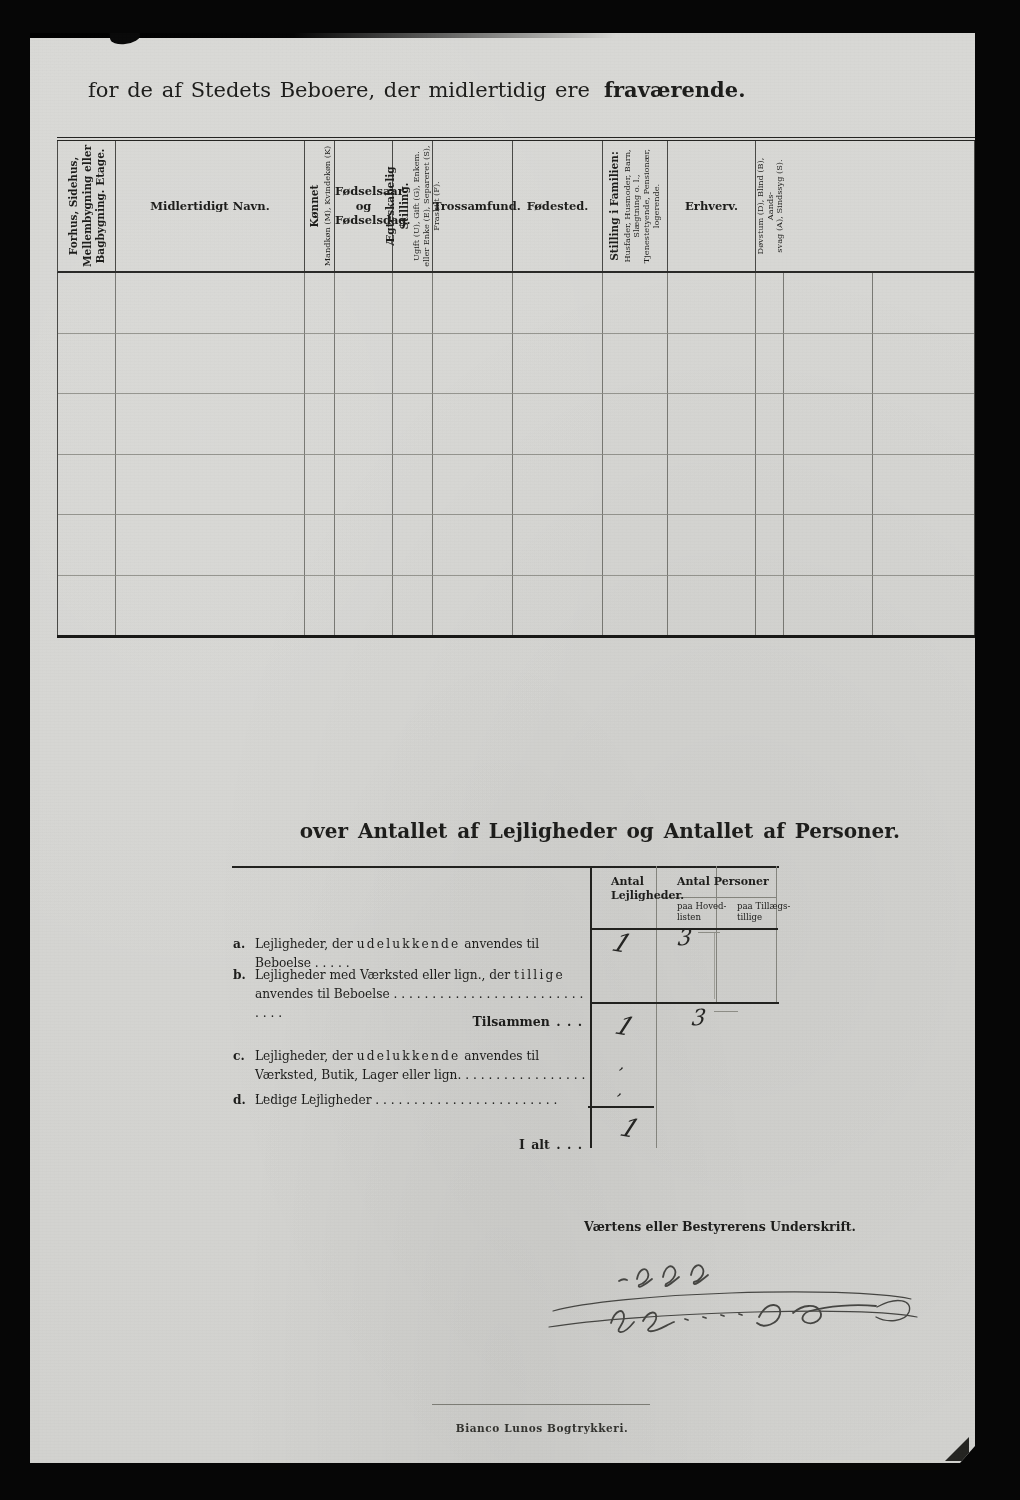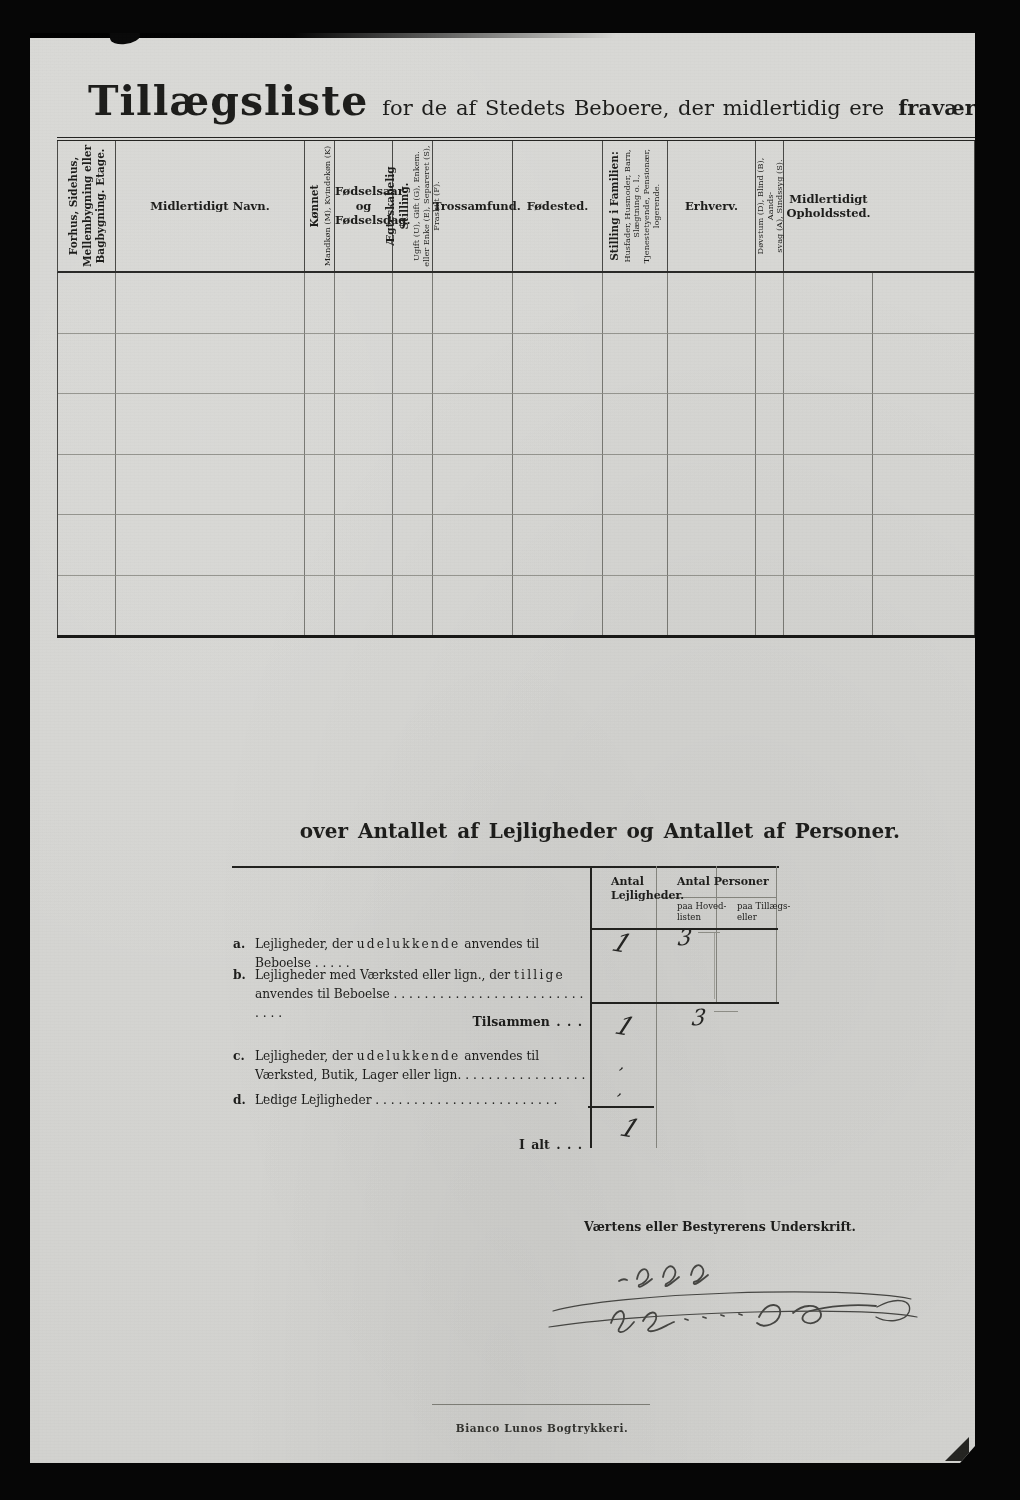--- a/index.html
+++ b/index.html
@@ -104,21 +104,20 @@
 </head>
 <body>
 
 <div class="paper">
 
   <div class="ragged-top"></div>
   <div class="top-blob"></div>
   <div class="corner-shadow"></div>
 
   <div class="title-row">
-    <span class="title-main">Tillægsliste</span>
     <span class="title-rest">for de af Stedets Beboere, der midlertidig ere</span>
     <span class="title-bold">fraværende.</span>
   </div>
 
   <div class="census-table">
     <div class="thead" id="thead" style="grid-template-columns: 58px 189px 30px 58px 40px 80px 90px 65px 88px 28px 89px 103px;">
         <div class="th">
           <div class="rot">
             <div class="hl b">Forhus, Sidehus,
 Mellembygning eller
@@ -163,24 +162,20 @@
           </div>
         </div>
         <div class="th">
           <div class="hdr"><div class="hl b">Erhverv.</div></div>
         </div>
         <div class="th">
           <div class="rot">
             <div class="hs">Døvstum (D), Blind (B), Aands-
 svag (A), Sindssyg (S).</div>
           </div>
-        </div>
-        <div class="th">
-          <div class="hdr"><div class="hl b">Midlertidigt
-Opholdssted.</div></div>
         </div>
       </div>
     <div class="tbody" id="tbody" style="grid-template-columns: 58px 189px 30px 58px 40px 80px 90px 65px 88px 28px 89px 103px;">
         <div class="td"></div>
         <div class="td"></div>
         <div class="td"></div>
         <div class="td"></div>
         <div class="td"></div>
         <div class="td"></div>
         <div class="td"></div>
@@ -263,21 +258,21 @@
   <div class="ln" style="left:560px;top:895px;width:188px;height:2px;"></div>
   <div class="ln" style="left:560px;top:969px;width:189px;height:2px;"></div>
   <div class="ln" style="left:558px;top:1073px;width:66px;height:2px;"></div>
 
   <div class="sum-hdr-txt" style="left:561px;top:842px;width:65px;font-size:11px;">Antal
 Lejligheder.</div>
   <div class="sum-hdr-txt" style="left:627px;top:842px;width:120px;font-size:11px;">Antal Personer</div>
   <div class="sum-hdr-txt" style="left:627px;top:868px;width:59px;font-size:8.6px;font-weight:normal;">paa Hoved-
 listen</div>
   <div class="sum-hdr-txt" style="left:687px;top:868px;width:59px;font-size:8.6px;font-weight:normal;">paa Tillægs-
-eller</div>
+tillige</div>
 
   <div class="srow" style="left:203px;top:902px;width:356px;">
     <span class="pfx">a.</span>
     <span class="body"><span>Lejligheder, der </span><span class="emph">udelukkende</span><span> anvendes til Beboelse . . . . .</span></span>
   </div>
   <div class="srow" style="left:203px;top:933px;width:354px;">
     <span class="pfx">b.</span>
     <span class="body"><span>Lejligheder med Værksted eller lign., der </span><span class="emph">tillige</span><span> anvendes til Beboelse . . . . . . . . . . . . . . . . . . . . . . . . . . . . .</span></span>
   </div>
   <div class="sum-right" style="left:330px;top:981px;width:222px;">Tilsammen . . .</div>

